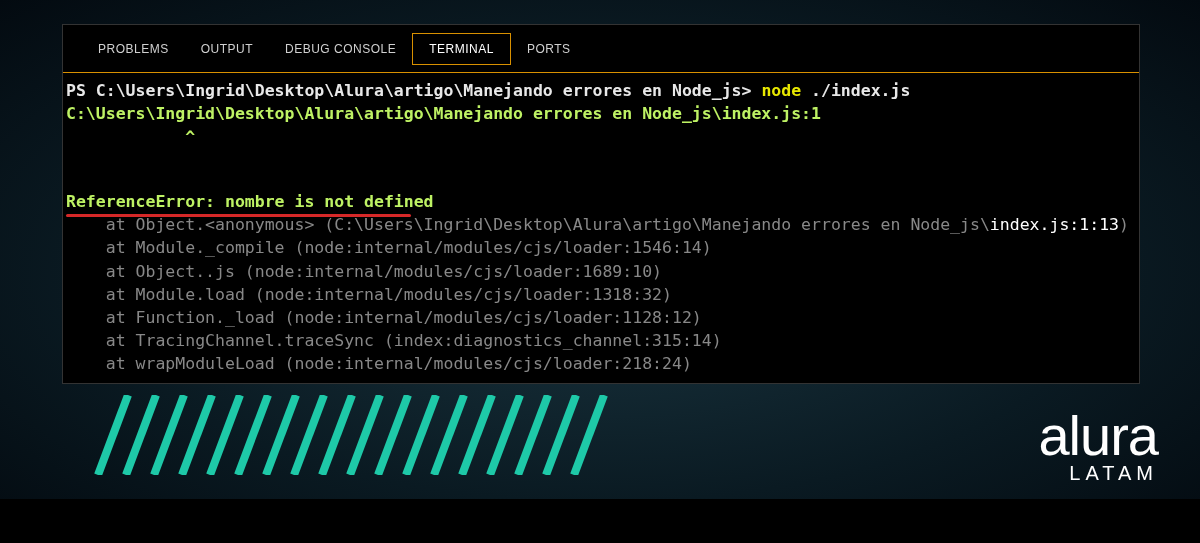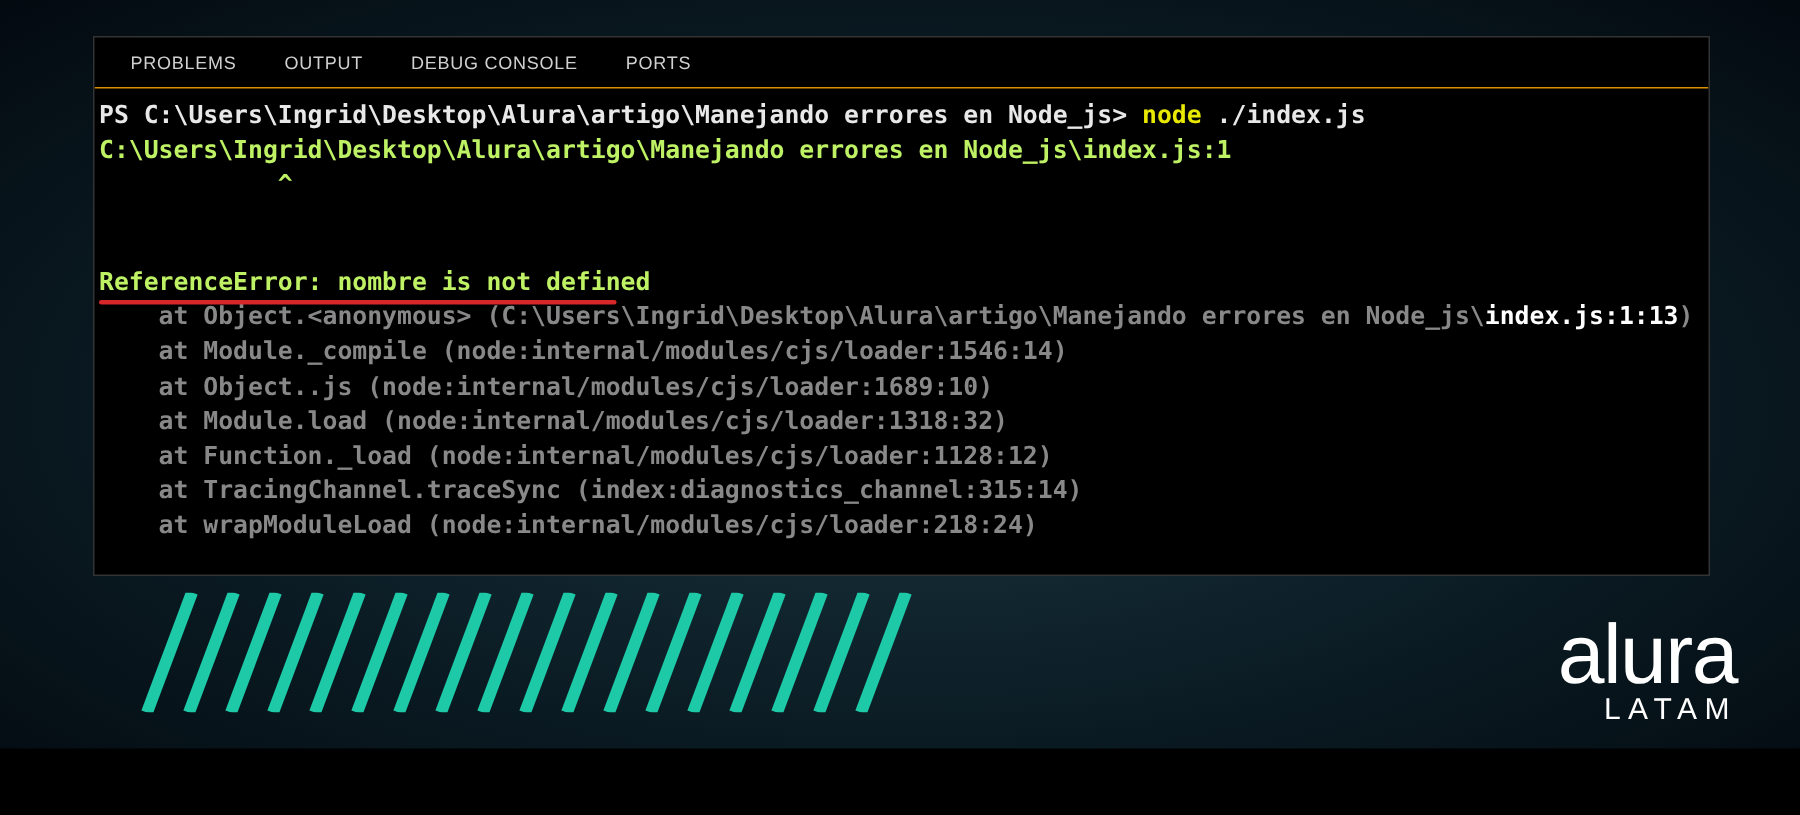--- a/index.html
+++ b/index.html
@@ -17,22 +17,22 @@
       left: 62px;
       width: 1078px;
       height: 360px;
       background: #000;
       border: 1px solid #333;
       overflow: hidden;
     }
     .tabs {
       display: flex;
       align-items: center;
-      padding: 0 8px;
-      height: 34px;
+      padding: 0 19px;
+      height: 48px;
       border-bottom: 1px solid #d89000;
     }
     .tab {
       color: #d0d0d0;
       font-size: 12px;
       font-family: 'Segoe UI', Arial, sans-serif;
       letter-spacing: 0.5px;
       padding: 8px 16px;
       cursor: pointer;
       white-space: nowrap;
@@ -45,21 +45,21 @@
       padding: 6px 3px;
       font-size: 16.5px;
       line-height: 1.4;
       color: #e8e8e8;
       font-weight: 600;
     }
     .prompt-line { white-space: pre; }
     .prompt { color: #e8e8e8; }
     .cmd-node { color: #e8e800; }
     .cmd-arg { color: #e8e8e8; }
-    .gray-text { color: #888; font-weight: 700; }
+    .gray-text { color: #888; font-weight: 400; }
     .white-text { color: #bef264; }
     .bright { color: #fff; }
     .error-line {
       display: inline-block;
       position: relative;
       margin-top: 20px;
     }
     .underline {
       position: absolute;
       left: 0;
@@ -110,20 +110,21 @@
     }
   </style>
 </head>
 <body>
 
 <div class="terminal-window">
   <div class="tabs">
     <div class="tab">PROBLEMS</div>
     <div class="tab">OUTPUT</div>
     <div class="tab">DEBUG CONSOLE</div>
+    <div class="tab active">TERMINAL</div>
     <div class="tab">PORTS</div>
   </div>
   <div class="terminal-content">
     <div class="prompt-line"><span class="prompt">PS C:\Users\Ingrid\Desktop\Alura\artigo\Manejando errores en Node_js&gt; </span><span class="cmd-node">node</span><span class="cmd-arg"> ./index.js</span></div>
     <div class="white-text">C:\Users\Ingrid\Desktop\Alura\artigo\Manejando errores en Node_js\index.js:1</div>
     <div class="white-text caret-line">            ^</div>
     <div style="height:22px"></div>
     <div class="white-text error-line">
       <span>ReferenceError: nombre is not defined</span>
       <div class="underline"></div>

